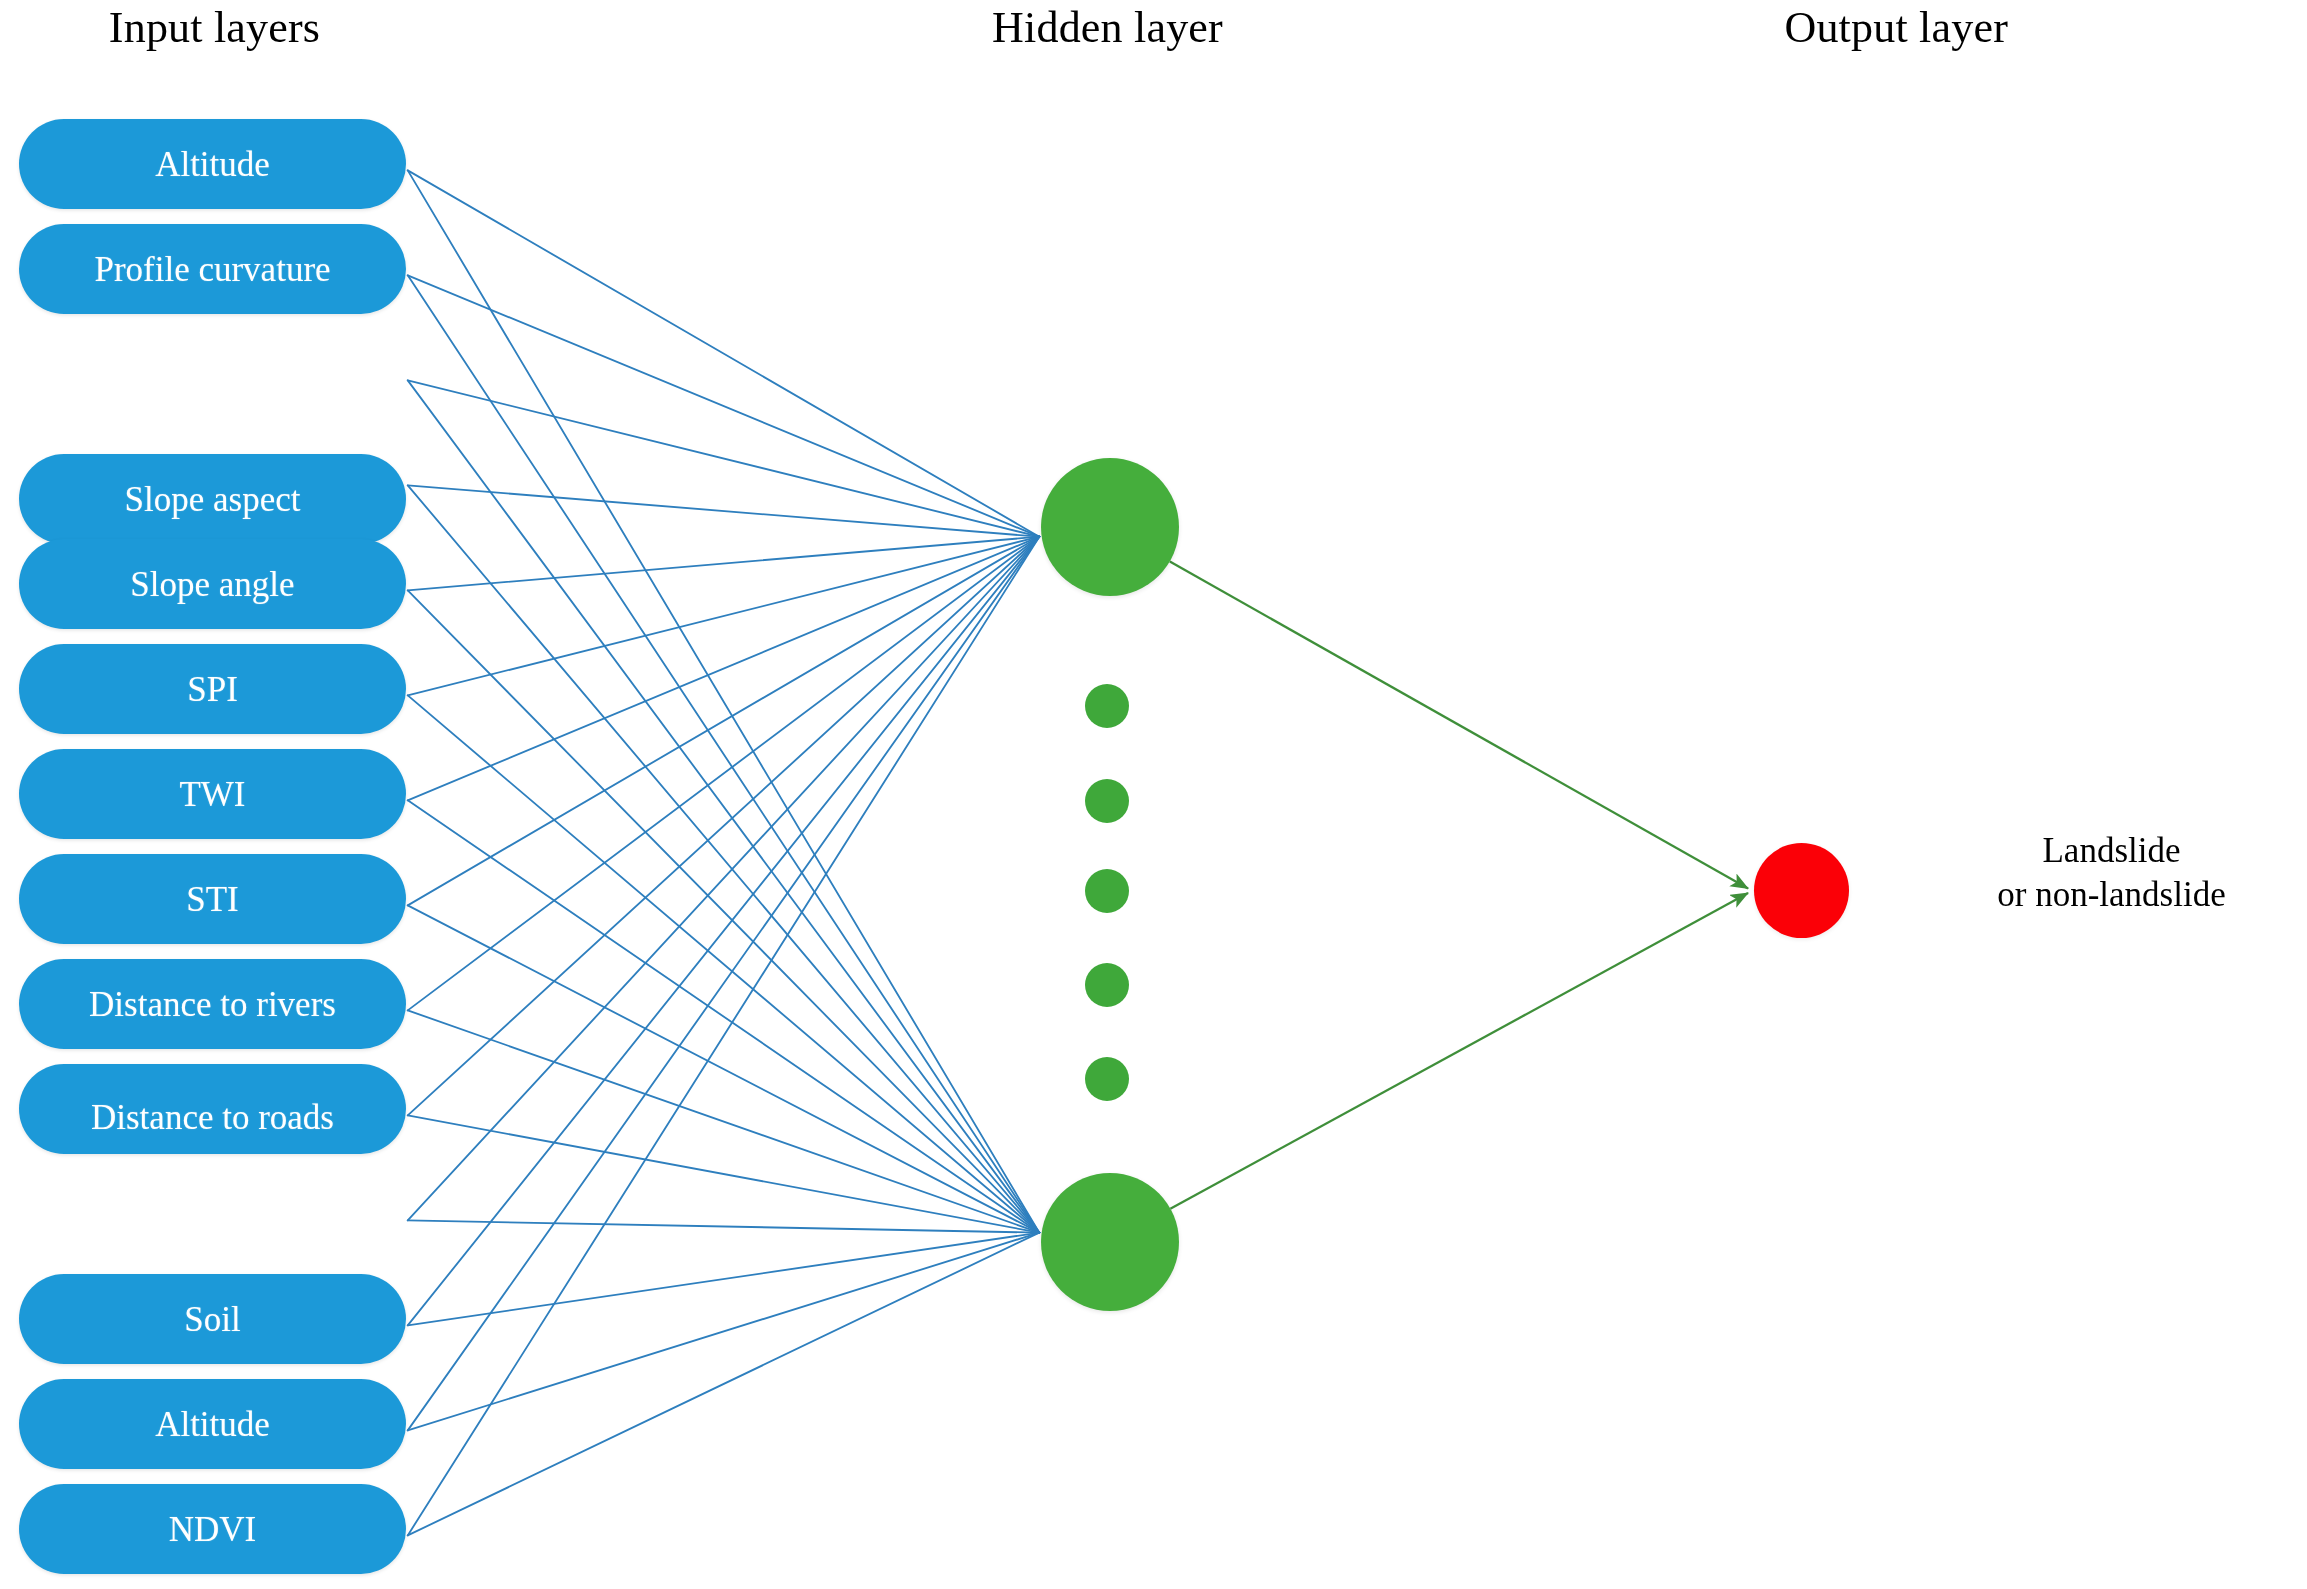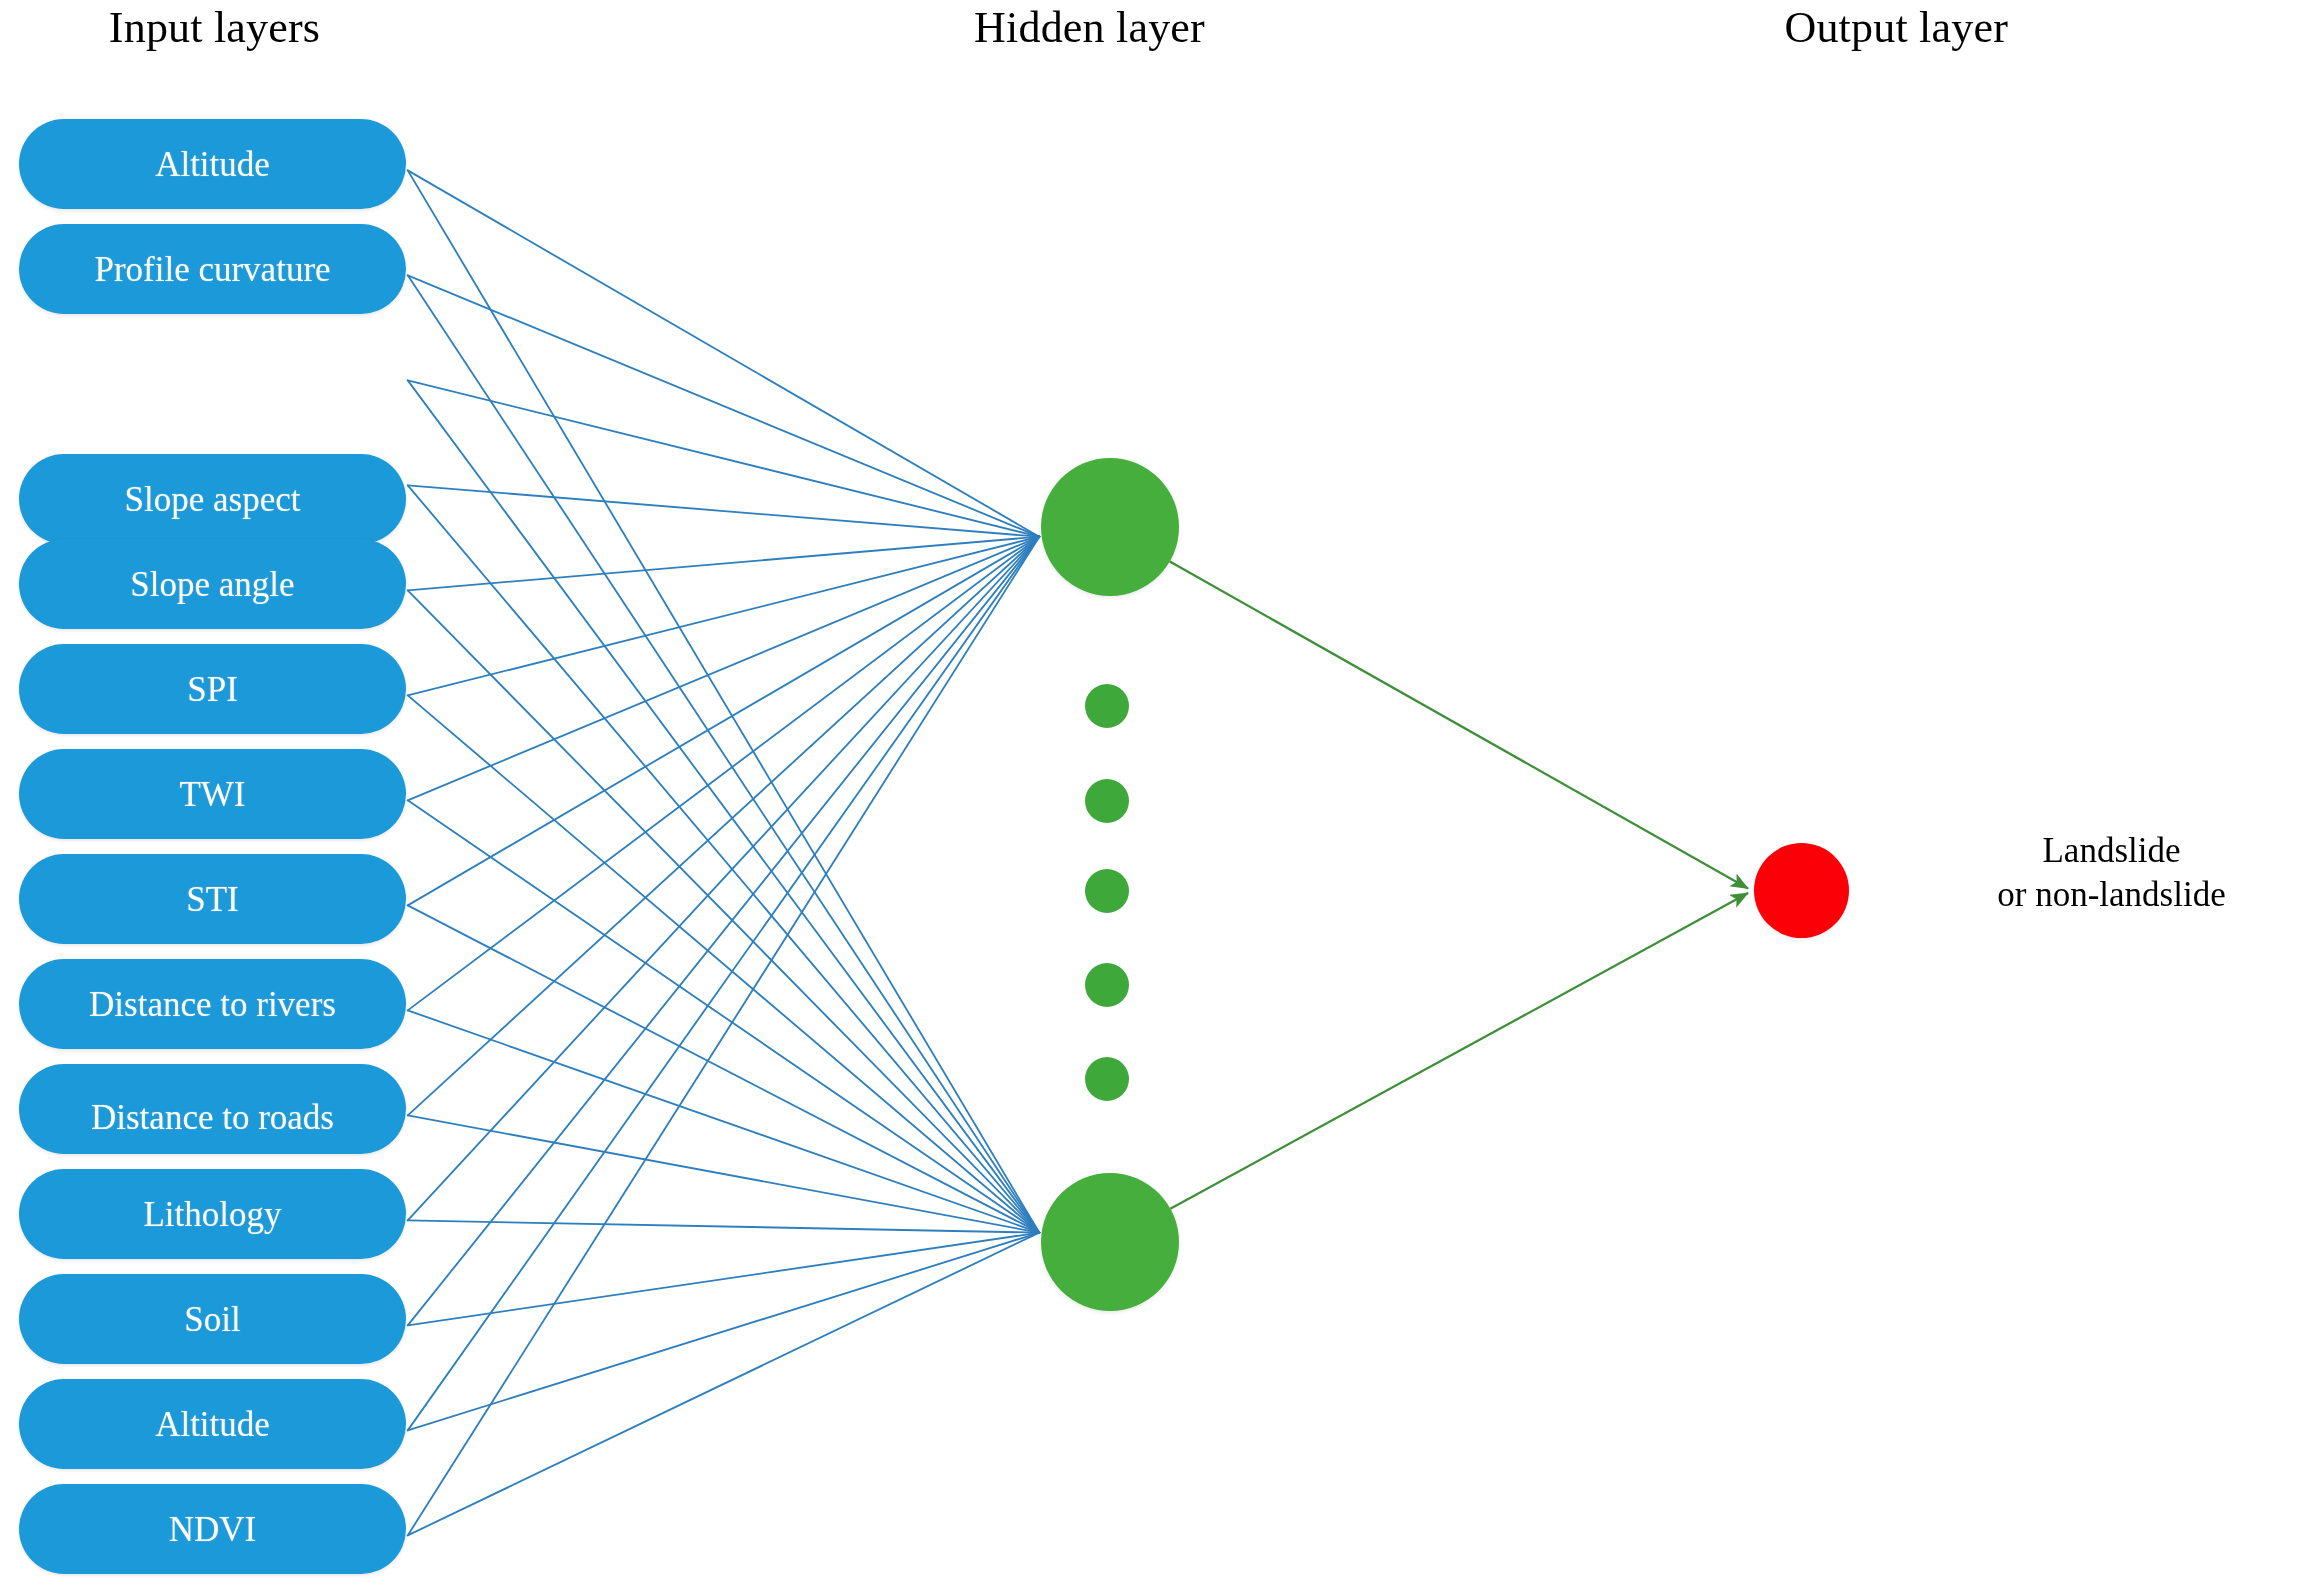--- a/index.html
+++ b/index.html
@@ -29,21 +29,21 @@
     position: absolute;
     color: #000000;
     font-family: "Liberation Serif", "DejaVu Serif", serif;
     font-size: 44px;
     font-weight: 400;
     line-height: 1;
     white-space: nowrap;
     letter-spacing: 0.2px;
   }
   #title-input  { left: 0px;    top: 6.1px; width: 429px; text-align: center; }
-  #title-hidden { left: 875px; top: 6.1px; width: 429px; text-align: center; }
+  #title-hidden { left: 893px; top: 6.1px; width: 429px; text-align: center; }
   #title-output { left: 1579px; top: 6.1px; width: 429px; text-align: right; }
 
   
   #edges {
     position: absolute;
     left: 0;
     top: 0;
     width: 2307px;
     height: 1590px;
     pointer-events: none;
@@ -190,23 +190,20 @@
       </div>
       <div class="input-box" style="top: 854px; left: 19px; width: 387px; height: 90px; border-radius: 45px; background: rgb(28, 153, 216);">
         <span class="input-box-label" style="color: rgb(255, 255, 255);">STI</span>
       </div>
       <div class="input-box" style="top: 959px; left: 19px; width: 387px; height: 90px; border-radius: 45px; background: rgb(28, 153, 216);">
         <span class="input-box-label" style="color: rgb(255, 255, 255);">Distance to rivers</span>
       </div>
       <div class="input-box" style="top: 1064px; left: 19px; width: 387px; height: 90px; border-radius: 45px; background: rgb(28, 153, 216);">
         <span class="input-box-label" style="color: rgb(255, 255, 255); margin-top: 16px;">Distance to roads</span>
       </div>
-      <div class="input-box" style="top: 1169px; left: 19px; width: 387px; height: 90px; border-radius: 45px; background: rgb(28, 153, 216);">
-        <span class="input-box-label" style="color: rgb(255, 255, 255);">Lithology</span>
-      </div>
       <div class="input-box" style="top: 1274px; left: 19px; width: 387px; height: 90px; border-radius: 45px; background: rgb(28, 153, 216);">
         <span class="input-box-label" style="color: rgb(255, 255, 255);">Soil</span>
       </div>
       <div class="input-box" style="top: 1379px; left: 19px; width: 387px; height: 90px; border-radius: 45px; background: rgb(28, 153, 216);">
         <span class="input-box-label" style="color: rgb(255, 255, 255);">Altitude</span>
       </div>
       <div class="input-box" style="top: 1484px; left: 19px; width: 387px; height: 90px; border-radius: 45px; background: rgb(28, 153, 216);">
         <span class="input-box-label" style="color: rgb(255, 255, 255);">NDVI</span>
       </div>
     </div>

